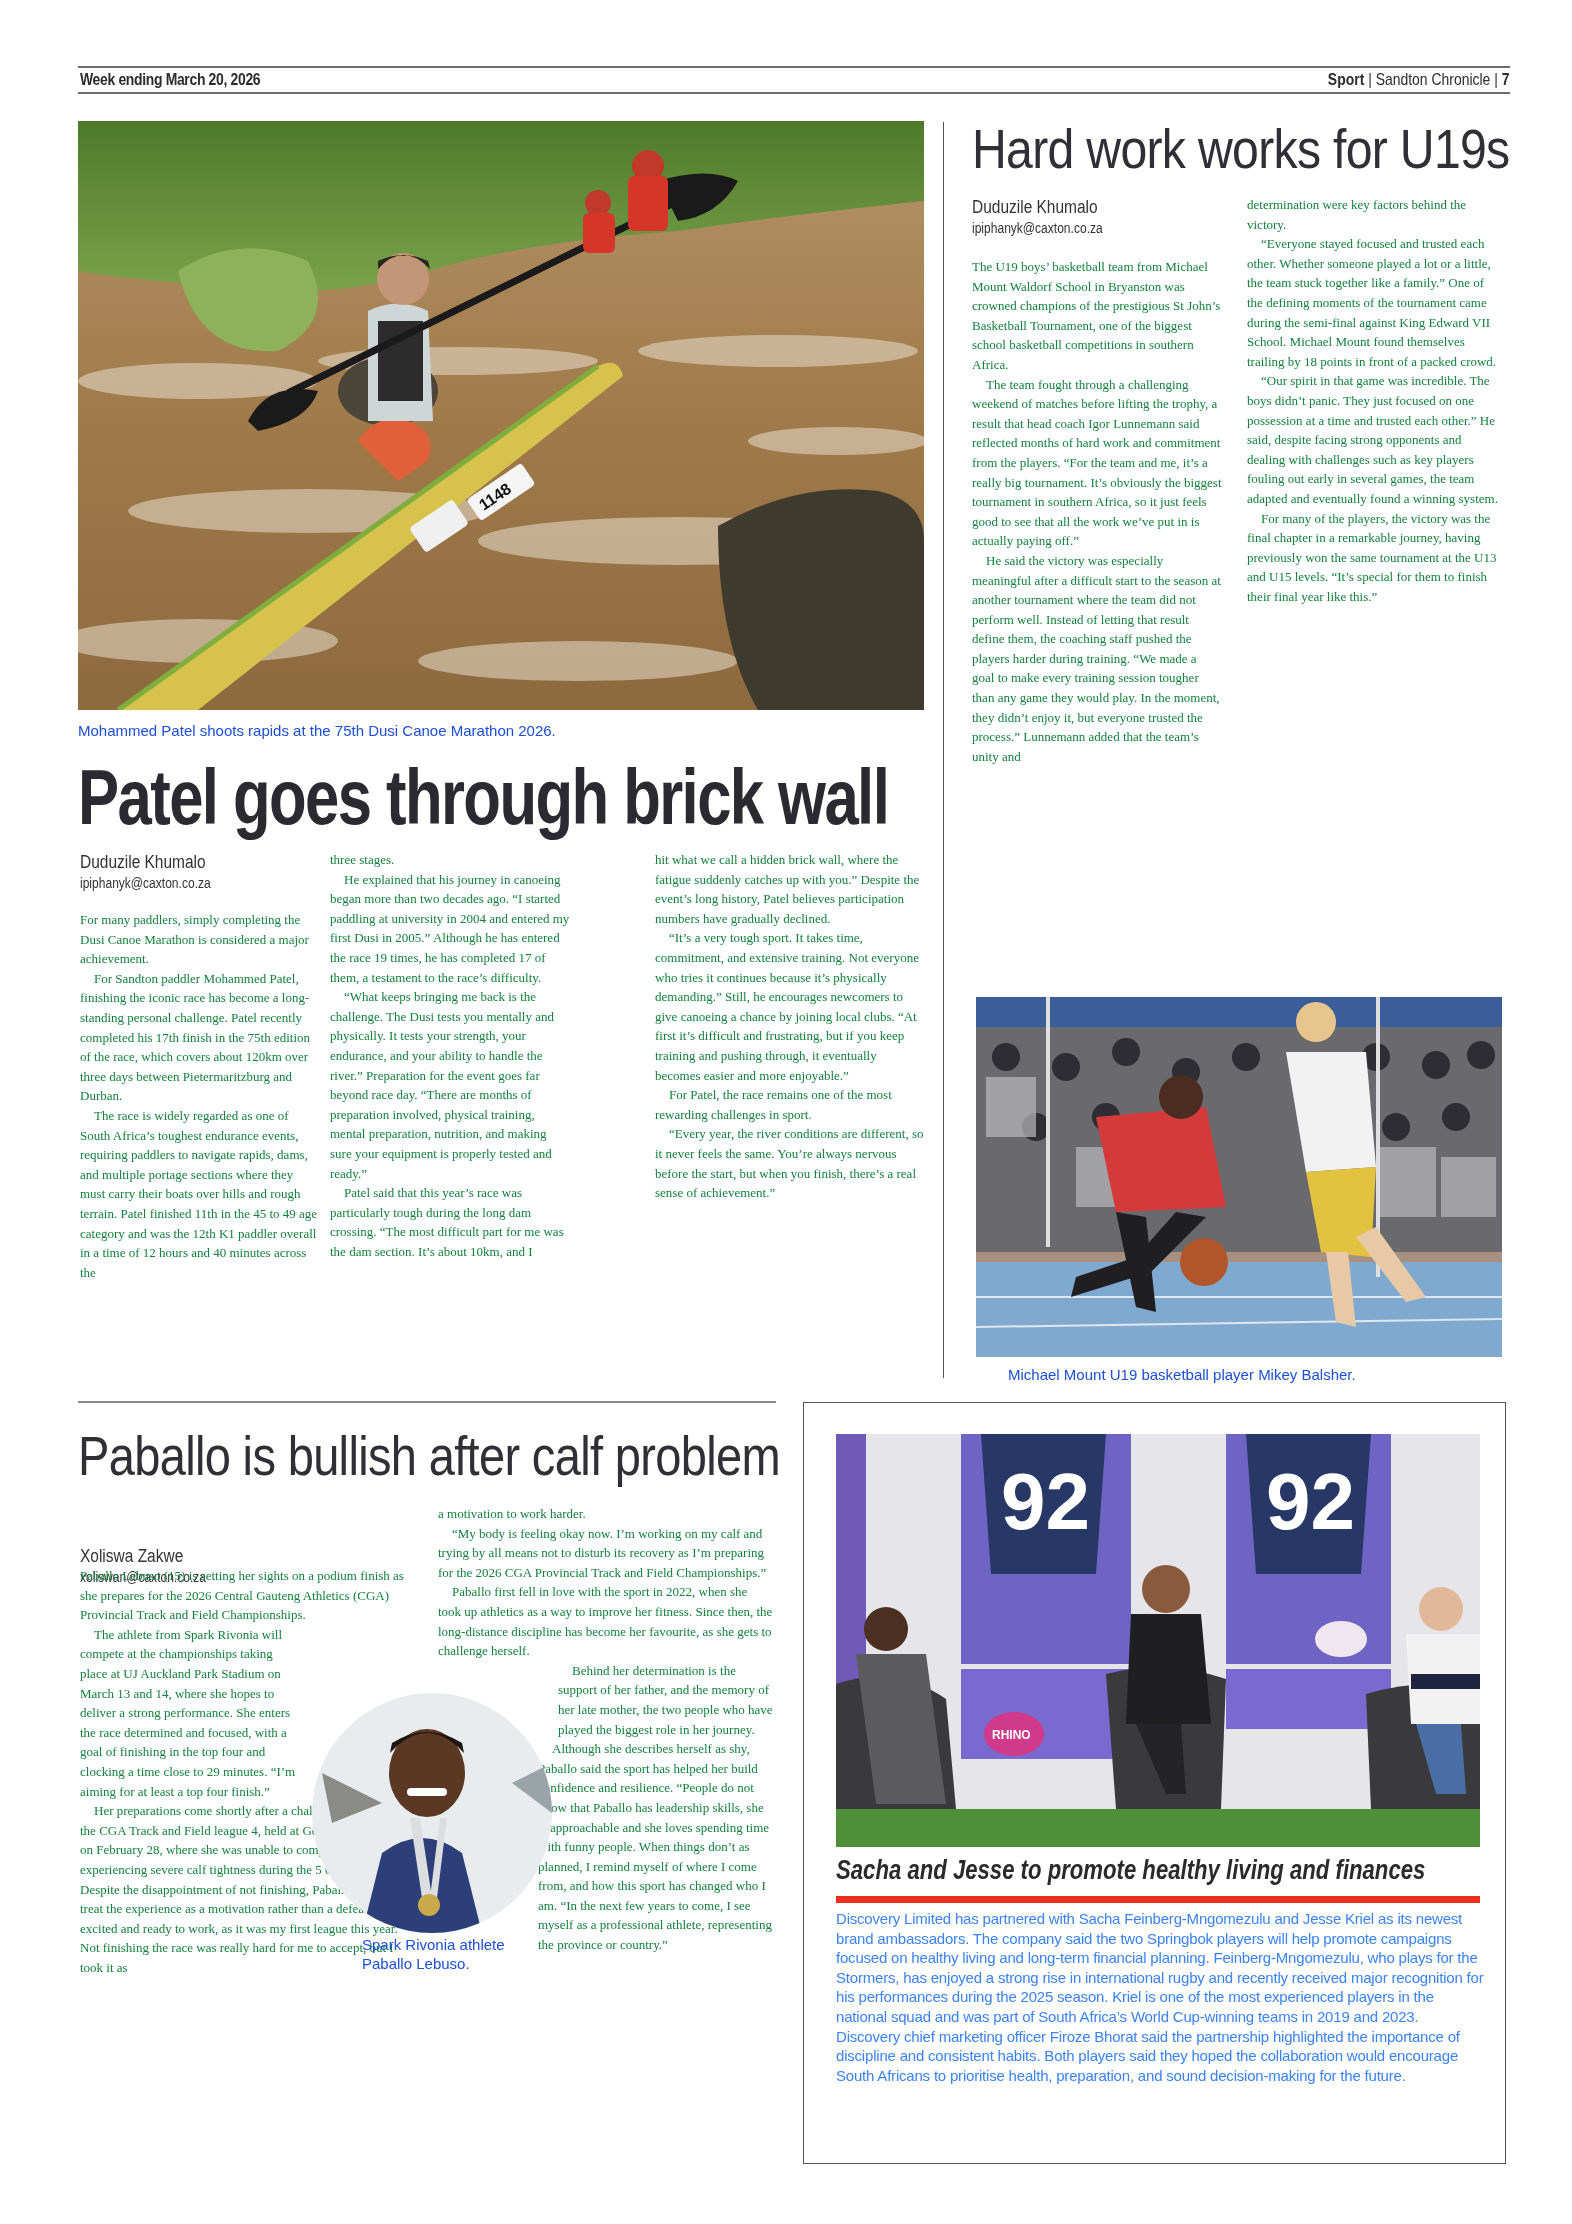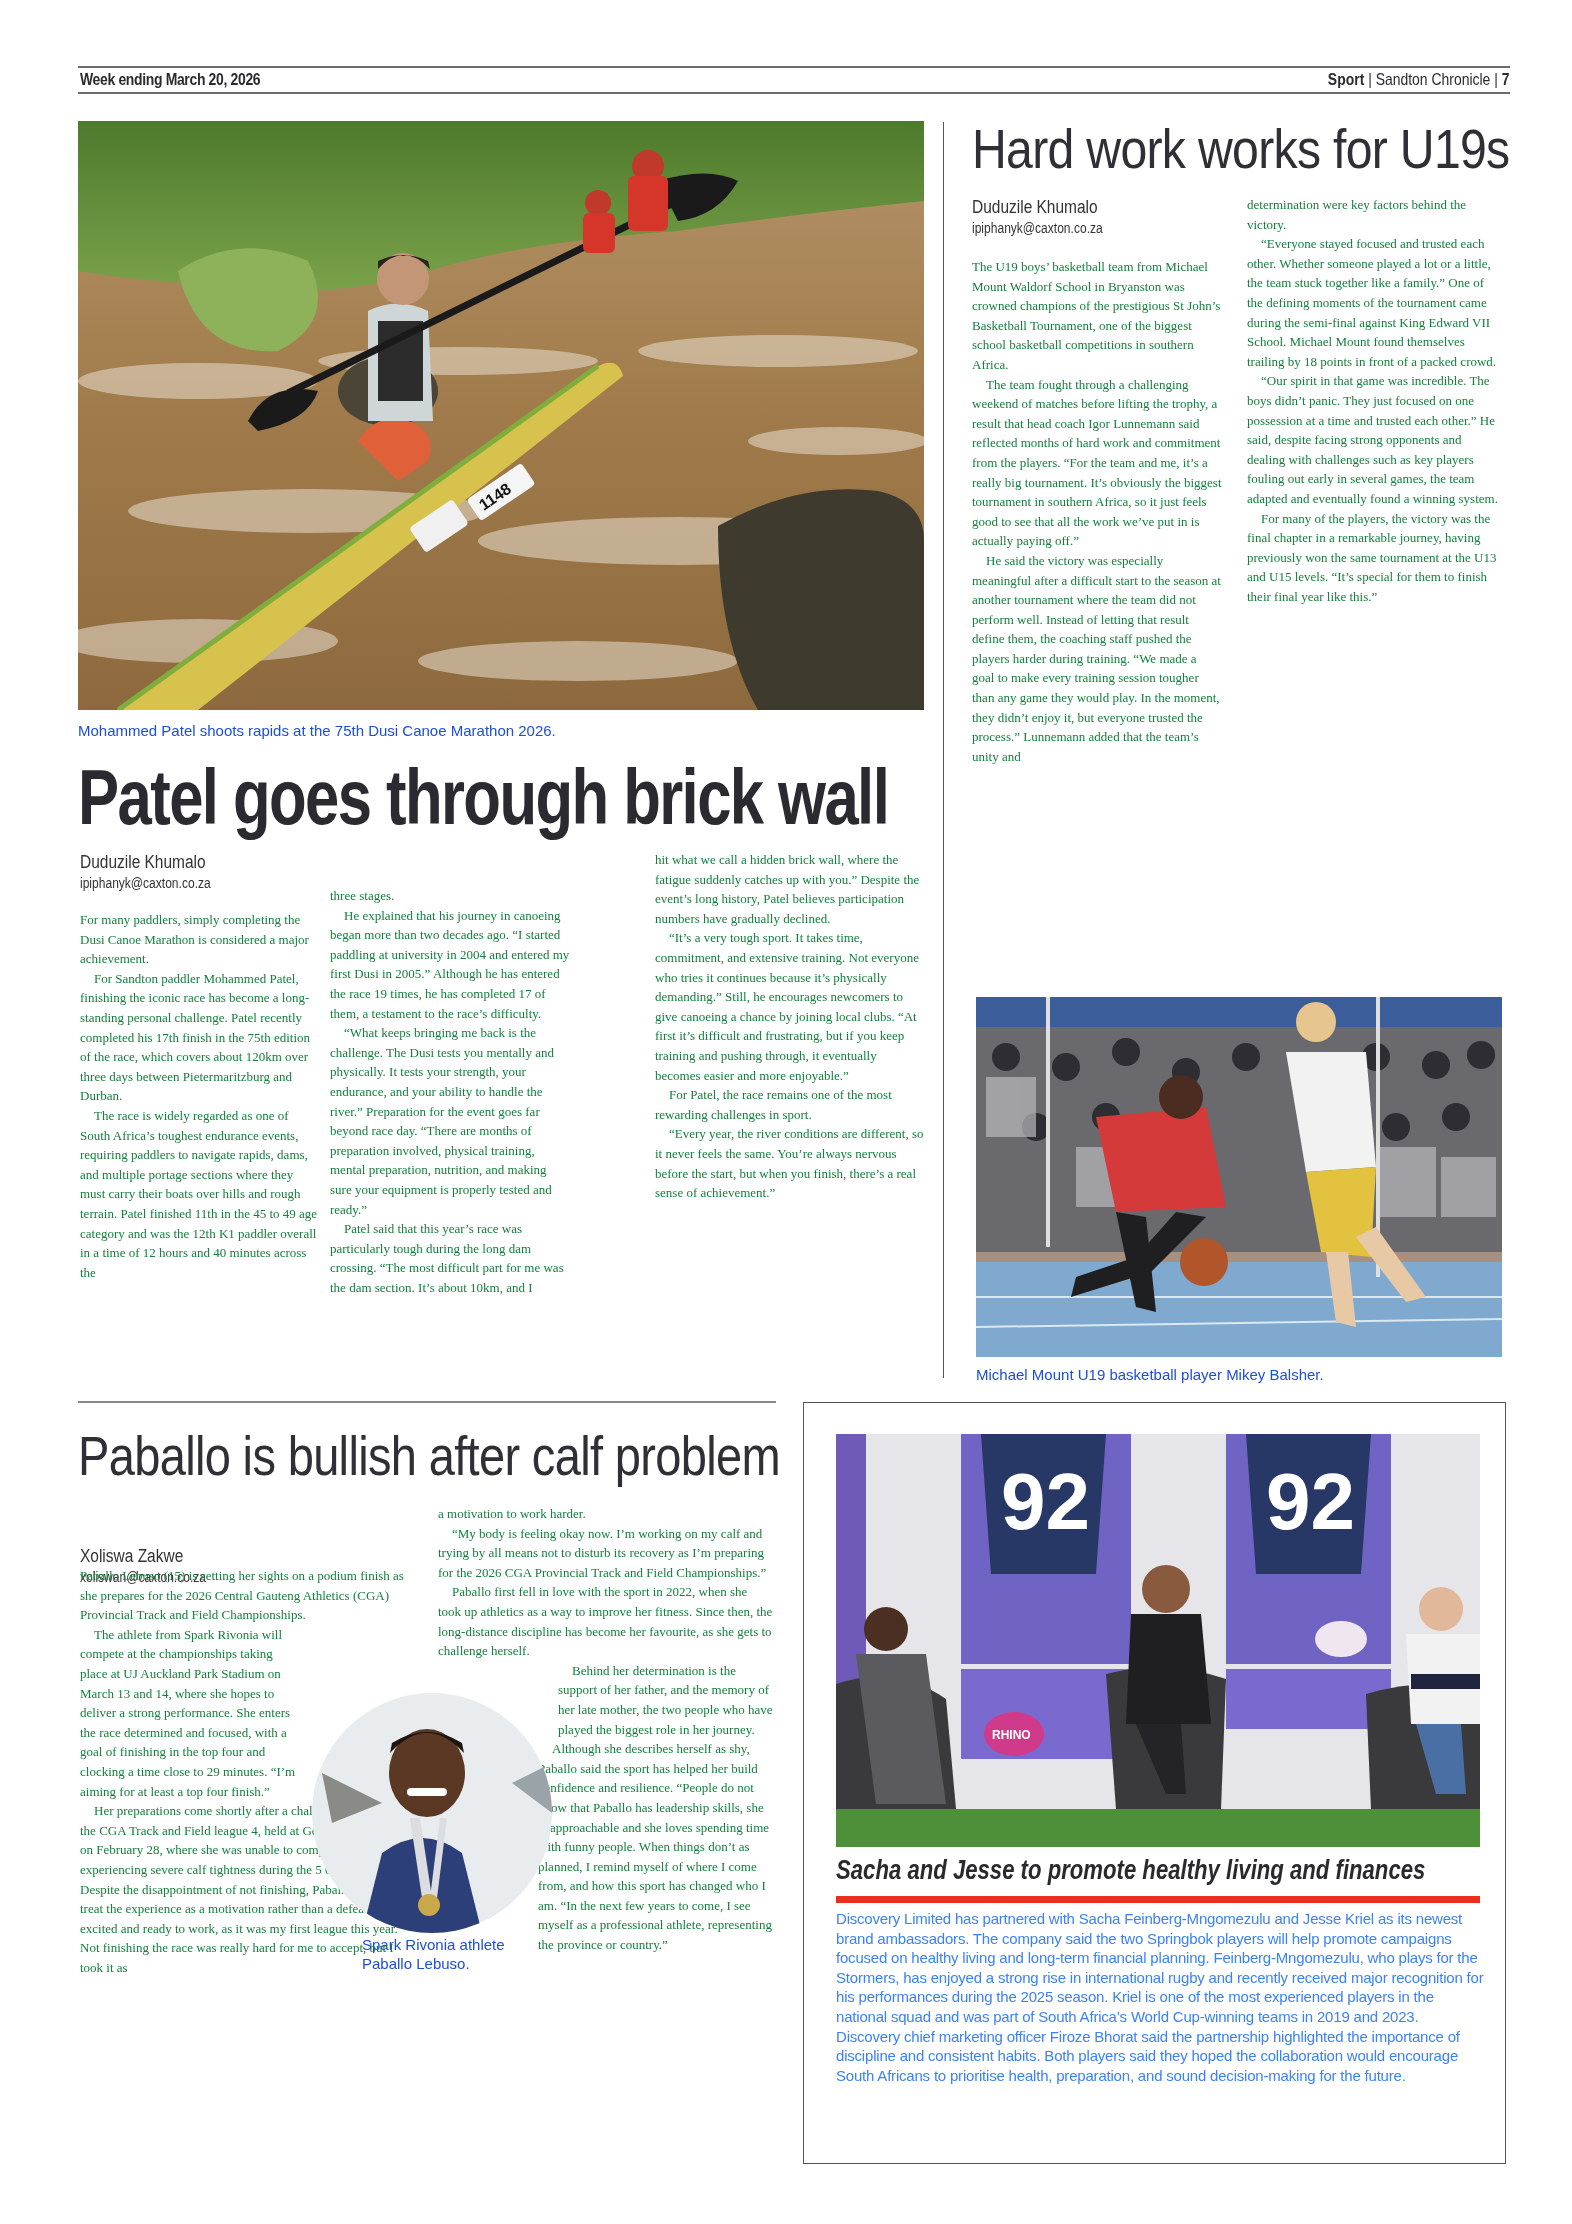--- a/index.html
+++ b/index.html
@@ -110,21 +110,21 @@
 <div class="abs sans" style="left:80px; top:852px;">
   <div class="byline-name">Duduzile Khumalo</div>
   <div class="byline-email">ipiphanyk@caxton.co.za</div>
 </div>
 
 <div class="col serif" style="left:80px; top:910px; width:240px;">
   <p class="first">For many paddlers, simply completing the Dusi Canoe Marathon is considered a major achievement.</p>
   <p>For Sandton paddler Mohammed Patel, finishing the iconic race has become a long-standing personal challenge. Patel recently completed his 17th finish in the 75th edition of the race, which covers about 120km over three days between Pietermaritzburg and Durban.</p>
   <p>The race is widely regarded as one of South Africa’s toughest endurance events, requiring paddlers to navigate rapids, dams, and multiple portage sections where they must carry their boats over hills and rough terrain. Patel finished 11th in the 45 to 49 age category and was the 12th K1 paddler overall in a time of 12 hours and 40 minutes across the</p>
 </div>
-<div class="col serif" style="left:330px; top:850px; width:240px;margin-top:36px;">
+<div class="col serif" style="left:330px; top:850px; width:240px;">
   <p class="first">three stages.</p>
   <p>He explained that his journey in canoeing began more than two decades ago. “I started paddling at university in 2004 and entered my first Dusi in 2005.” Although he has entered the race 19 times, he has completed 17 of them, a testament to the race’s difficulty.</p>
   <p>“What keeps bringing me back is the challenge. The Dusi tests you mentally and physically. It tests your strength, your endurance, and your ability to handle the river.” Preparation for the event goes far beyond race day. “There are months of preparation involved, physical training, mental preparation, nutrition, and making sure your equipment is properly tested and ready.”</p>
   <p>Patel said that this year’s race was particularly tough during the long dam crossing. “The most difficult part for me was the dam section. It’s about 10km, and I</p>
 </div>
 <div class="col serif" style="left:655px; top:850px; width:270px;">
   <p class="first">hit what we call a hidden brick wall, where the fatigue suddenly catches up with you.” Despite the event’s long history, Patel believes participation numbers have gradually declined.</p>
   <p>“It’s a very tough sport. It takes time, commitment, and extensive training. Not everyone who tries it continues because it’s physically demanding.” Still, he encourages newcomers to give canoeing a chance by joining local clubs. “At first it’s difficult and frustrating, but if you keep training and pushing through, it eventually becomes easier and more enjoyable.”</p>
   <p>For Patel, the race remains one of the most rewarding challenges in sport.</p>
   <p>“Every year, the river conditions are different, so it never feels the same. You’re always nervous before the start, but when you finish, there’s a real sense of achievement.”</p>
@@ -188,21 +188,21 @@
     <path d="M140 215 L160 310 L180 315 L170 220 Z" fill="#1f1f22"></path>
     <path d="M200 215 L160 260 L100 280 L95 300 L175 275 L230 220 Z" fill="#1f1f22"></path>
     <circle cx="228" cy="265" r="24" fill="#b0562a"></circle>
     <path d="M310 55 L390 55 L400 170 L330 175 Z" fill="#f2f2f2"></path>
     <path d="M330 175 L400 170 L395 260 L345 255 Z" fill="#e3c240"></path>
     <circle cx="340" cy="25" r="20" fill="#e7c58e"></circle>
     <path d="M350 255 L360 325 L380 330 L372 255 Z" fill="#e8c9a6"></path>
     <path d="M380 240 L430 305 L450 300 L400 230 Z" fill="#e8c9a6"></path>
   </svg>
 </div>
-<div class="caption sans" style="left:976px; top:1366px;">Michael Mount U19 basketball player Mikey Balsher.</div>
+<div class="caption sans" style="left:1008px; top:1366px;">Michael Mount U19 basketball player Mikey Balsher.</div>
 
 <div class="hrule" style="left:78px; top:1401px; width:698px;"></div>
 
 <div class="headline-light sans" style="left:78px; top:1423px; font-size:56px; letter-spacing:-0.8px; transform:scaleX(0.84);">Paballo is bullish after calf problem</div>
 
 <div class="abs sans" style="left:80px; top:1546px;">
   <div class="byline-name">Xoliswa Zakwe</div>
   <div class="byline-email">xoliswan@caxton.co.za</div>
 </div>
 

